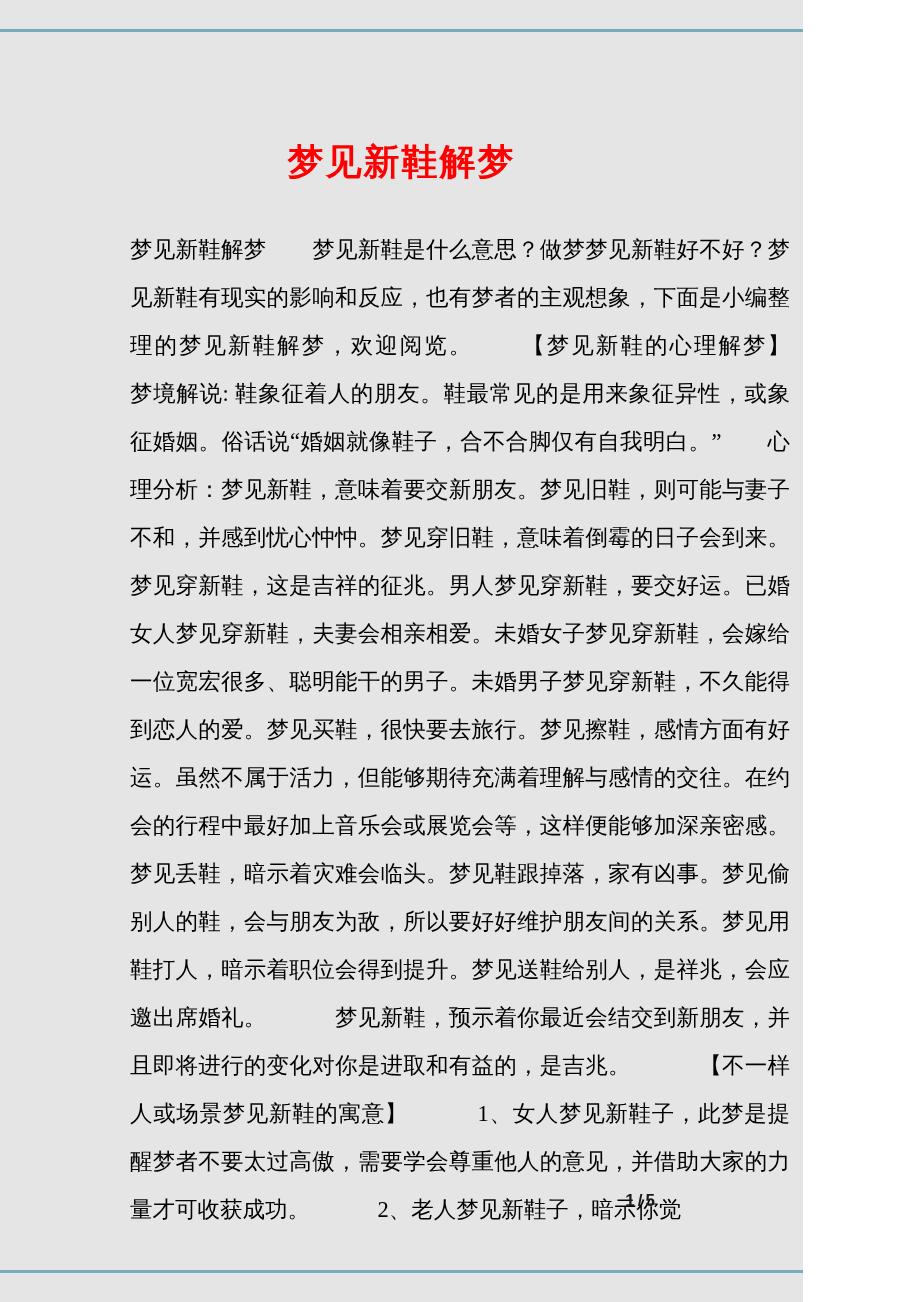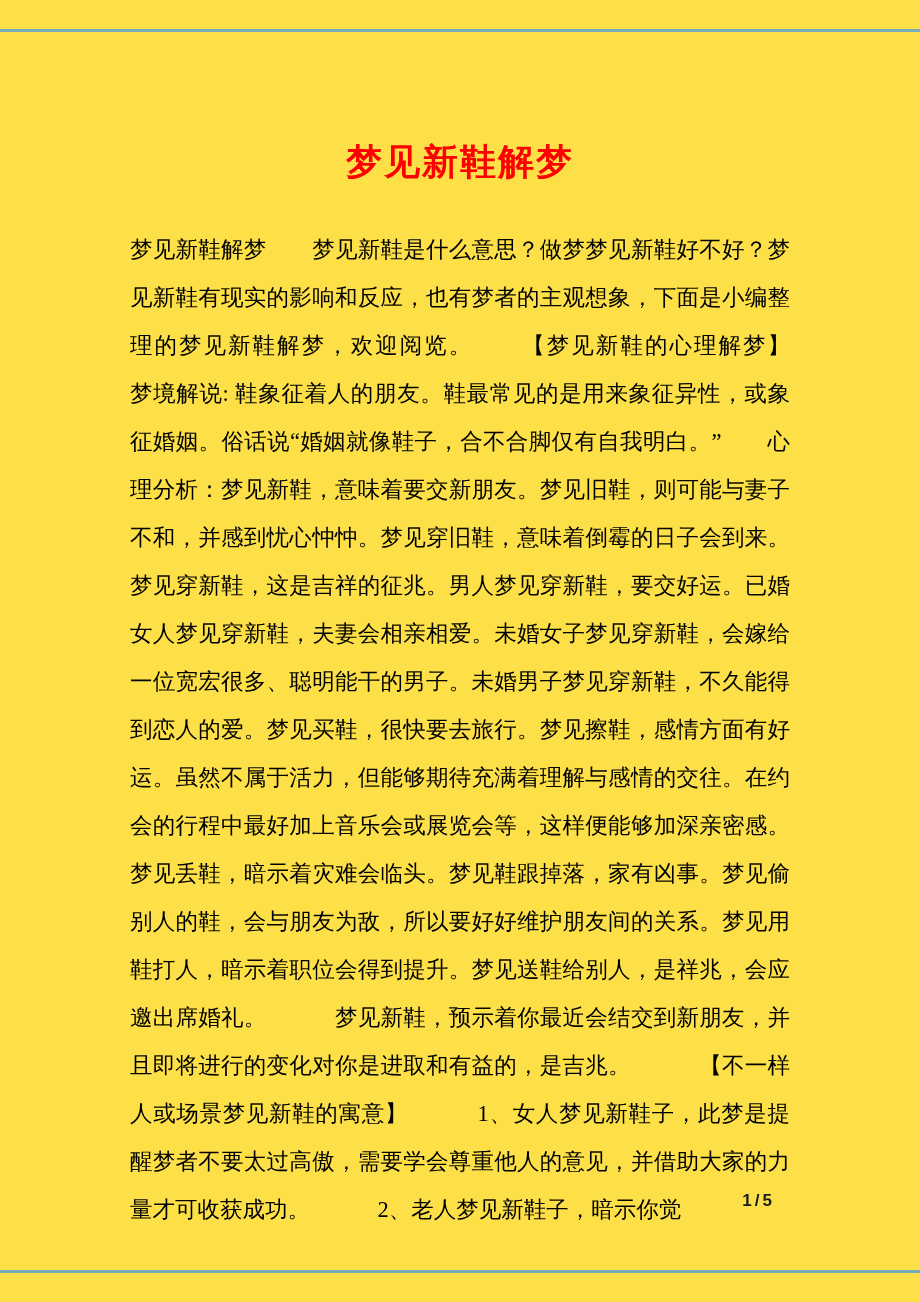--- a/index.html
+++ b/index.html
@@ -2,23 +2,23 @@
 <html style="--color-title: #FF0000; --color-border: #76ADBA; --color-text: #000000;"><head>
 <meta charset="utf-8">
 <style>
   html, body {
     margin: 0;
     padding: 0;
     background: #ffffff;
   }
   .page {
     position: relative;
-    width: 920px;
+    width: 803px;
     height: 1302px;
-    background: #fde047;
+    background: #e5e5e5;
     overflow: hidden;
     font-family: "Liberation Serif", "DejaVu Serif", serif;
   }
   .border-rule {
     position: absolute;
     left: 0;
     right: 0;
     height: 3px;
     background: var(--color-border, #76ADBA);
   }

